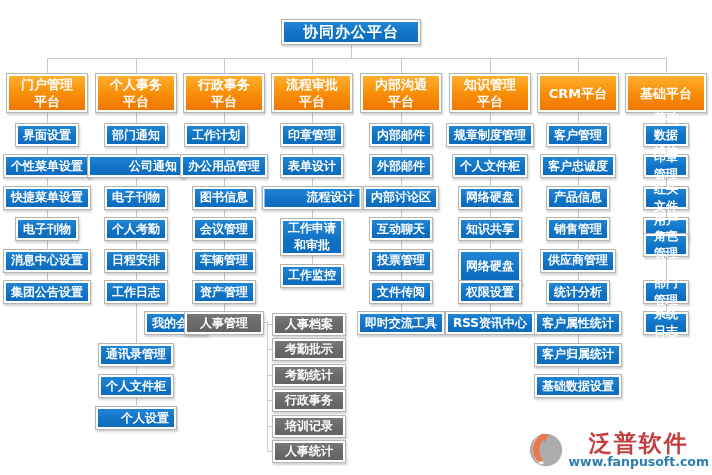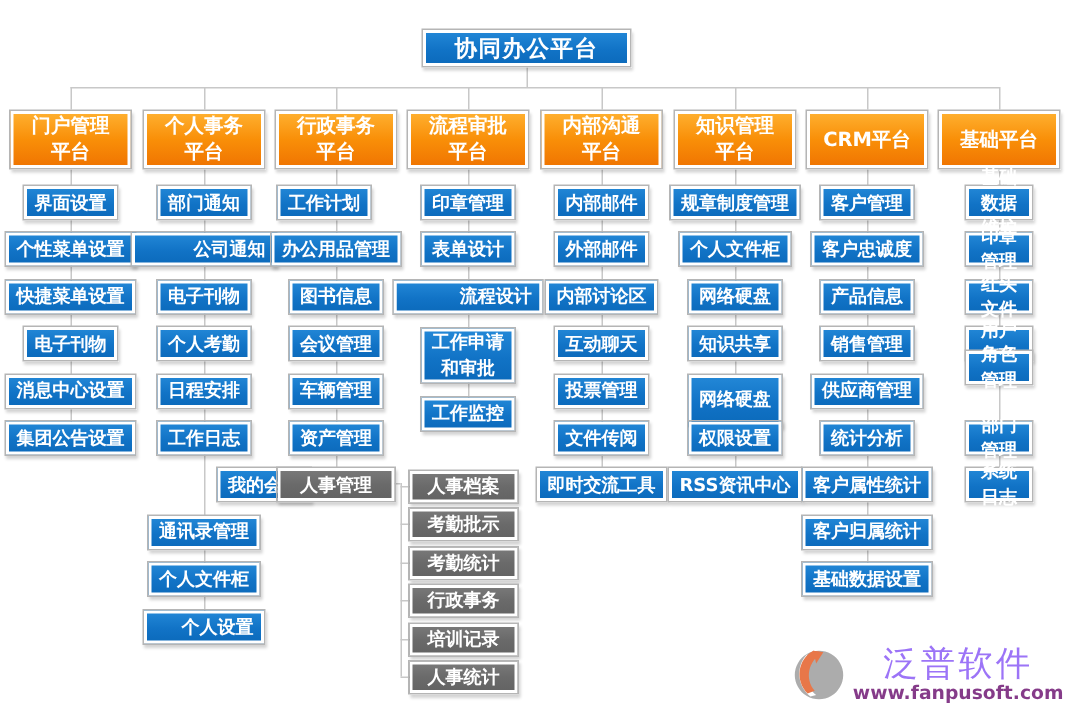--- a/index.html
+++ b/index.html
@@ -29,22 +29,22 @@
   .gray{background:linear-gradient(180deg,#7b7b7b 0%,#6a6a6a 50%,#626262 100%);}
   .title-node{font-size:15px;letter-spacing:1px;}
   .header-node{font-size:13px;line-height:17px;}
   .item-node{font-size:12px;}
   .hr-child-node{font-size:12px;}
   #logo{
     position:absolute;right:3px;bottom:6px;z-index:3;
     display:flex;align-items:center;gap:4px;opacity:.85;
   }
   .logo-text{display:flex;flex-direction:column;align-items:center;}
-  .logo-name{font-size:23px;font-weight:normal;color:#8b5cf6;letter-spacing:2px;line-height:24px;}
-  .logo-url{font-size:12.5px;font-weight:bold;color:#701a75;line-height:14px;}
+  .logo-name{font-size:23px;font-weight:bold;color:#b91c1c;letter-spacing:2px;line-height:24px;}
+  .logo-url{font-size:12.5px;font-weight:bold;color:#0369a1;line-height:14px;}
 </style>
 </head>
 <body>
 
 <div id="canvas">
 
   <div id="tree">
       <div class="cline" style="left: 351px; top: 45px; width: 1px; height: 13px;"></div>
       <div class="cline" style="left: 47px; top: 58px; width: 619px; height: 1px;"></div>
       <div class="cline" style="left: 47px; top: 58px; width: 1px; height: 15px;"></div>

